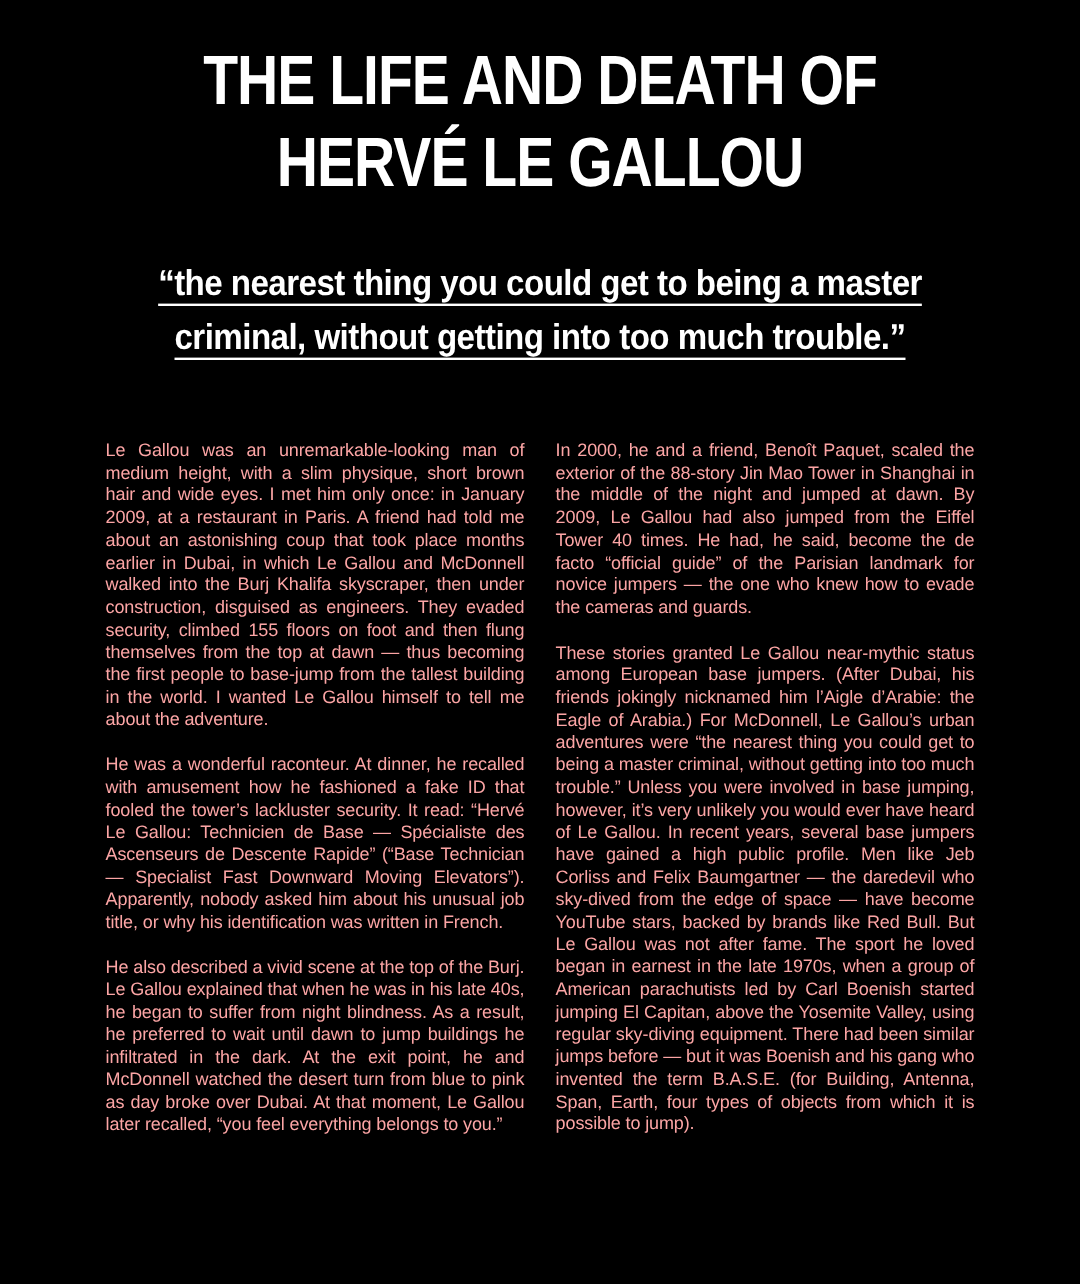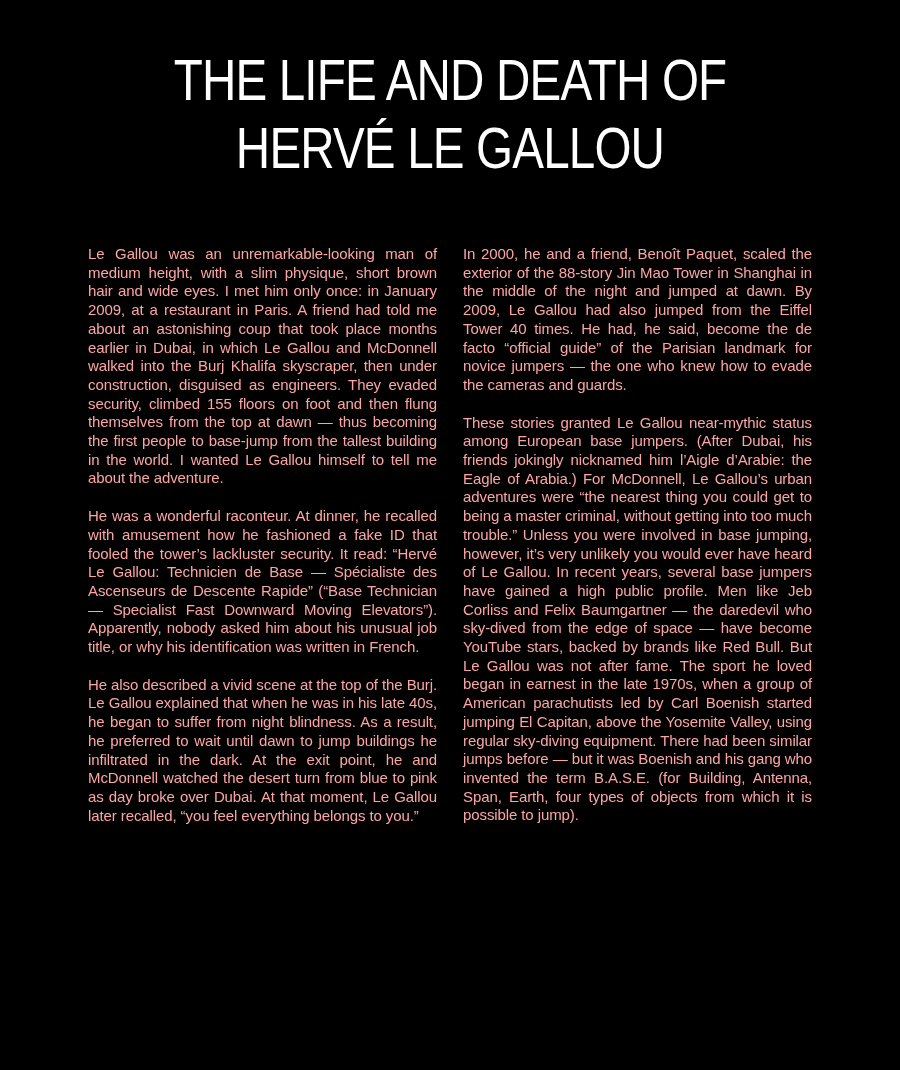--- a/index.html
+++ b/index.html
@@ -9,25 +9,25 @@
   }
   .page {
     position: relative;
     width: 900px;
     height: 1070px;
     background: #000000;
     overflow: hidden;
     font-family: "Liberation Sans", sans-serif;
   }
   .title {
-    margin: 16px;
+    margin: 4px;
     padding-top: 30px;
     text-align: center;
     color: #ffffff;
-    font-weight: normal;
+    font-weight: bold;
   }
   .title-line {
     display: block;
     font-size: 58px;
     line-height: 68px;
     letter-spacing: -1px;
     transform: scaleX(0.82);
     white-space: nowrap;
   }
   .quote {
@@ -69,20 +69,24 @@
 </head>
 <body>
 
 <div class="page">
 
   <h1 class="title">
     <span class="title-line">THE LIFE AND DEATH OF</span>
     <span class="title-line">HERVÉ LE GALLOU</span>
   </h1>
 
+  <div class="quote">
+    <span class="quote-line">“the nearest thing you could get to being a master</span>
+    <span class="quote-line">criminal, without getting into too much trouble.”</span>
+  </div>
 
   <div class="columns">
     <div class="col">
       <p>Le Gallou was an unremarkable-looking man of medium height, with a slim physique, short brown hair and wide eyes. I met him only once: in January 2009, at a restaurant in Paris. A friend had told me about an astonishing coup that took place months earlier in Dubai, in which Le Gallou and McDonnell walked into the Burj Khalifa skyscraper, then under construction, disguised as engineers. They evaded security, climbed 155 floors on foot and then flung themselves from the top at dawn — thus becoming the first people to base-jump from the tallest building in the world. I wanted Le Gallou himself to tell me about the adventure.</p>
       <p>He was a wonderful raconteur. At dinner, he recalled with amusement how he fashioned a fake ID that fooled the tower’s lackluster security. It read: “Hervé Le Gallou: Technicien de Base — Spécialiste des Ascenseurs de Descente Rapide” (“Base Technician — Specialist Fast Downward Moving Elevators”). Apparently, nobody asked him about his unusual job title, or why his identification was written in French.</p>
       <p>He also described a vivid scene at the top of the Burj. Le Gallou explained that when he was in his late 40s, he began to suffer from night blindness. As a result, he preferred to wait until dawn to jump buildings he infiltrated in the dark. At the exit point, he and McDonnell watched the desert turn from blue to pink as day broke over Dubai. At that moment, Le Gallou later recalled, “you feel everything belongs to you.”</p>
     </div>
     <div class="col">
       <p>In 2000, he and a friend, Benoît Paquet, scaled the exterior of the 88-story Jin Mao Tower in Shanghai in the middle of the night and jumped at dawn. By 2009, Le Gallou had also jumped from the Eiffel Tower 40 times. He had, he said, become the de facto “official guide” of the Parisian landmark for novice jumpers — the one who knew how to evade the cameras and guards.</p>
       <p>These stories granted Le Gallou near-mythic status among European base jumpers. (After Dubai, his friends jokingly nicknamed him l’Aigle d’Arabie: the Eagle of Arabia.) For McDonnell, Le Gallou’s urban adventures were “the nearest thing you could get to being a master criminal, without getting into too much trouble.” Unless you were involved in base jumping, however, it’s very unlikely you would ever have heard of Le Gallou. In recent years, several base jumpers have gained a high public profile. Men like Jeb Corliss and Felix Baumgartner — the daredevil who sky-dived from the edge of space — have become YouTube stars, backed by brands like Red Bull. But Le Gallou was not after fame. The sport he loved began in earnest in the late 1970s, when a group of American parachutists led by Carl Boenish started jumping El Capitan, above the Yosemite Valley, using regular sky-diving equipment. There had been similar jumps before — but it was Boenish and his gang who invented the term B.A.S.E. (for Building, Antenna, Span, Earth, four types of objects from which it is possible to jump).</p>

